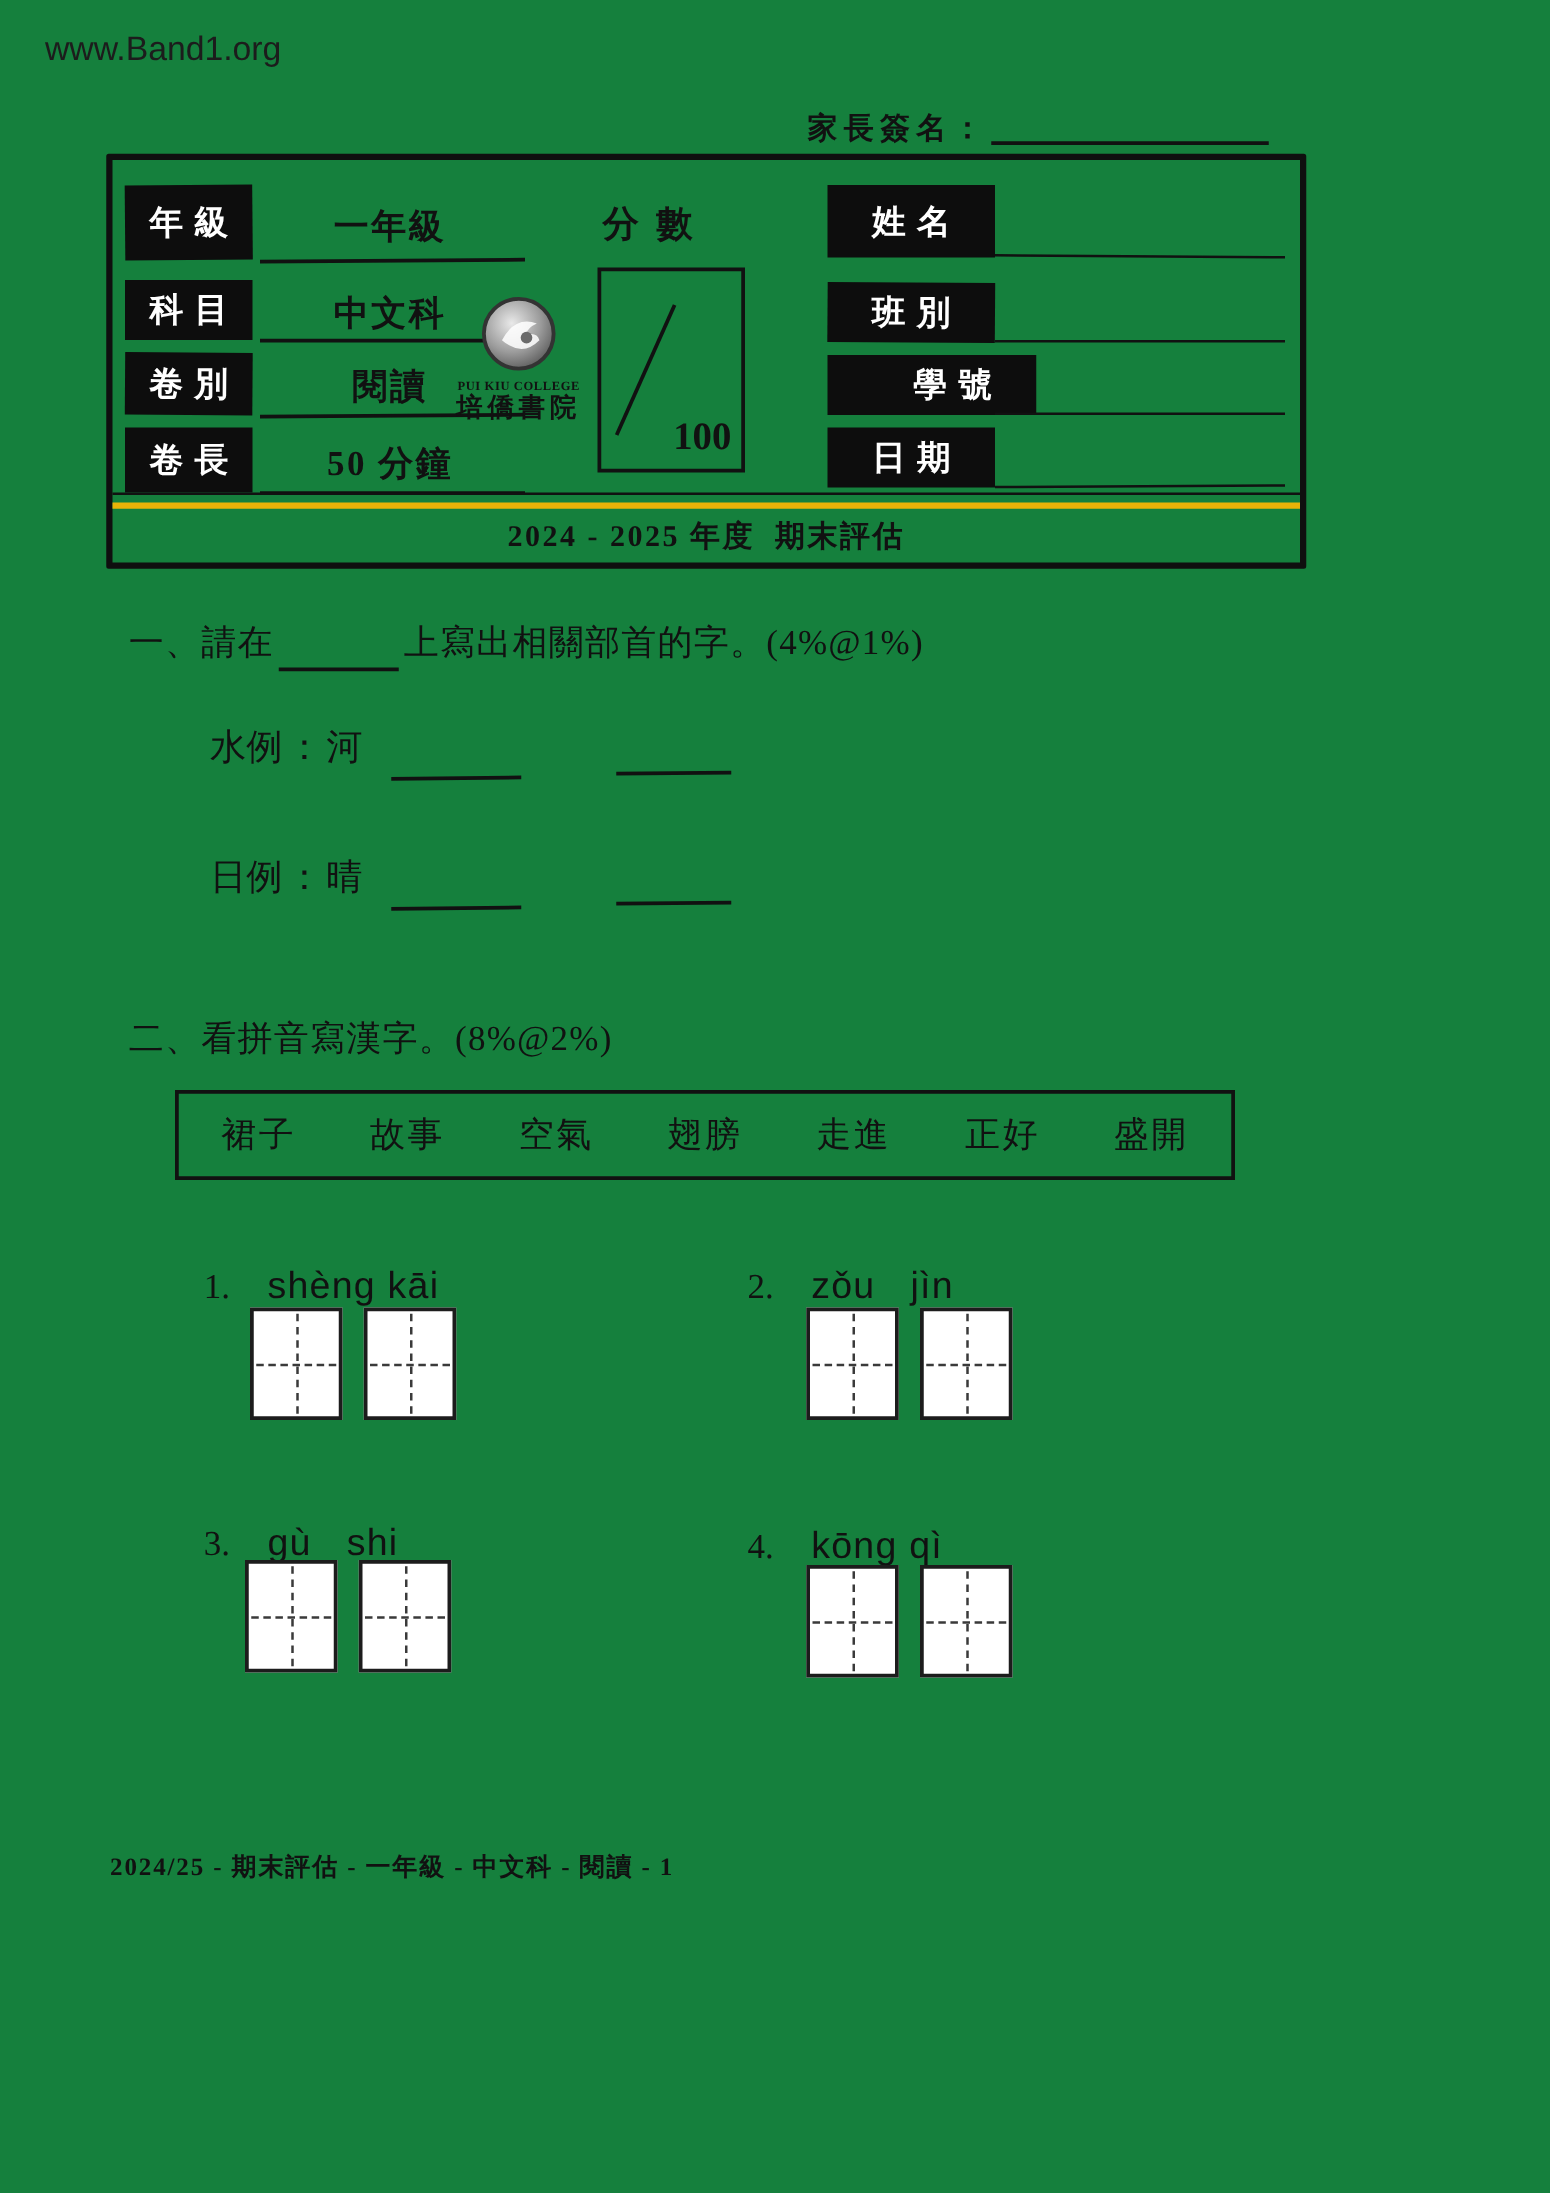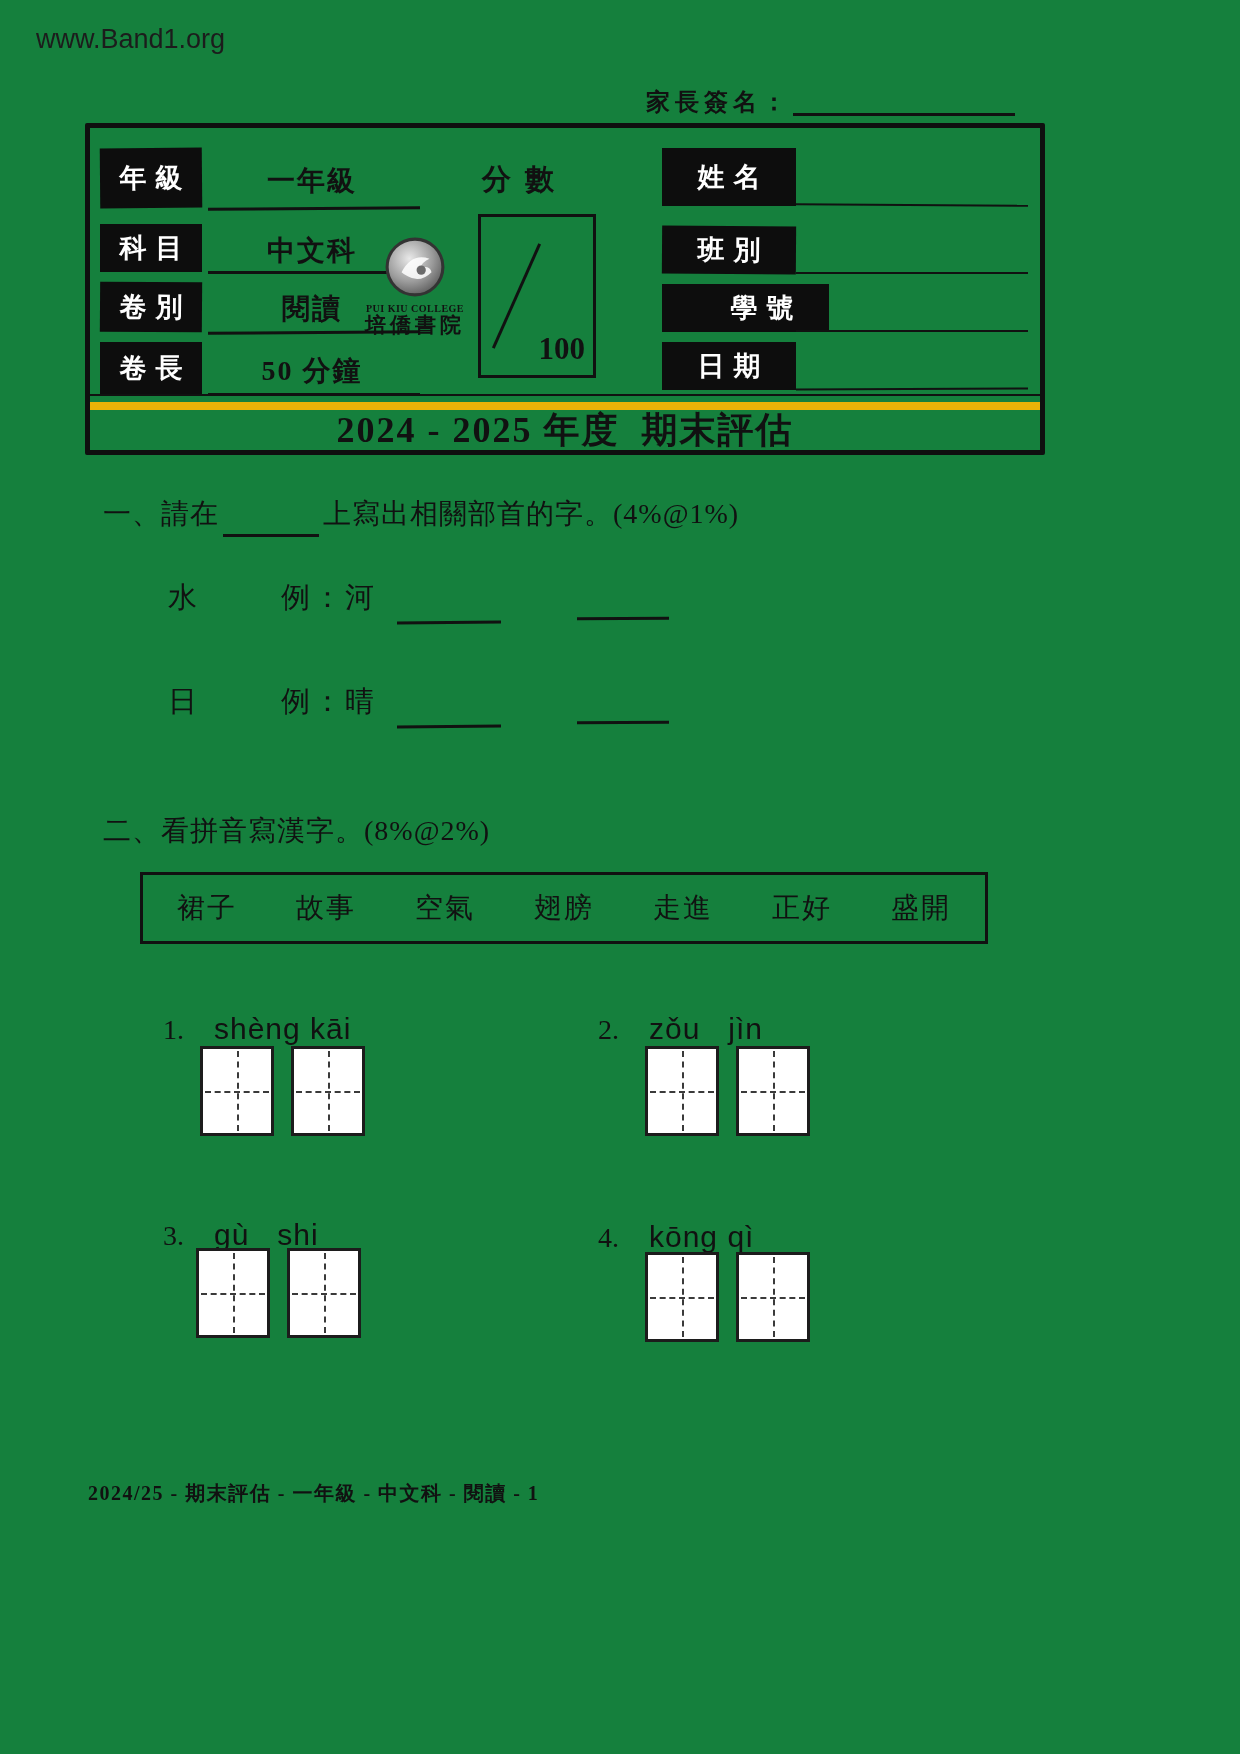--- a/index.html
+++ b/index.html
@@ -39,34 +39,34 @@
 
   .rlbl{left:572px;width:134px;}
   .rb0{top:20px;height:58px;}
   .rb1{top:98px;height:48px;transform:rotate(.4deg);}
   .rb2{top:156px;height:48px;padding-left:33px;}
   .rb3{top:214px;height:48px;}
   .rline{position:absolute;left:706px;width:232px;border-bottom:2.5px solid #111;}
   .rl0{top:76px;transform:rotate(.4deg);} .rl1{top:144px;} .rl2{top:202px;} .rl3{top:260px;transform:rotate(-.3deg);}
 
   .sep-thin{position:absolute;left:0;right:0;top:266px;height:2px;background:#111;}
-  .banner{position:absolute;left:0;right:0;top:274px;bottom:0;border-top:8px solid #eab308;
+  .banner{position:absolute;left:0;right:0;top:274px;bottom:0;border-top:5px solid #eab308;
           display:flex;align-items:center;justify-content:center;
-          font-size:36px;font-weight:bold;letter-spacing:2px;white-space:pre;}
+          font-size:24px;font-weight:bold;letter-spacing:2px;white-space:pre;}
 
   
   .q-title{position:absolute;display:flex;align-items:flex-end;font-size:28px;letter-spacing:1px;}
   .s1title{left:103px;top:495px;}
   .s2title{left:103px;top:812px;}
   .blank{border-bottom:3px solid #111;}
   .s1title .blank{width:96px;margin:0 4px -4px 4px;}
 
   .s1row{position:absolute;display:flex;align-items:flex-end;font-size:29px;}
   .r1{left:168px;top:578px;} .r2{left:168px;top:682px;}
-  .s1row .example{margin-left:84px;letter-spacing:3px;}
+  .s1row .example{letter-spacing:3px;}
   .s1row .b1{width:104px;margin-left:20px;margin-bottom:-6px;transform:rotate(-.6deg);}
   .s1row .b2{width:92px;margin-left:76px;margin-bottom:-2px;transform:rotate(-.4deg);}
 
   .wordbank{position:absolute;left:140px;top:872px;width:848px;height:72px;border:3px solid #111;
             display:flex;align-items:center;justify-content:space-between;padding:0 34px;
             font-size:28px;font-weight:500;letter-spacing:2px;box-sizing:border-box;}
 
   .pyitem{position:absolute;display:flex;align-items:baseline;}
   .pyitem .num{font-size:28px;}
   .pyitem .py{margin-left:30px;font-family:"Liberation Sans",sans-serif;font-size:30px;white-space:pre;letter-spacing:1px;margin-top:42px;}

